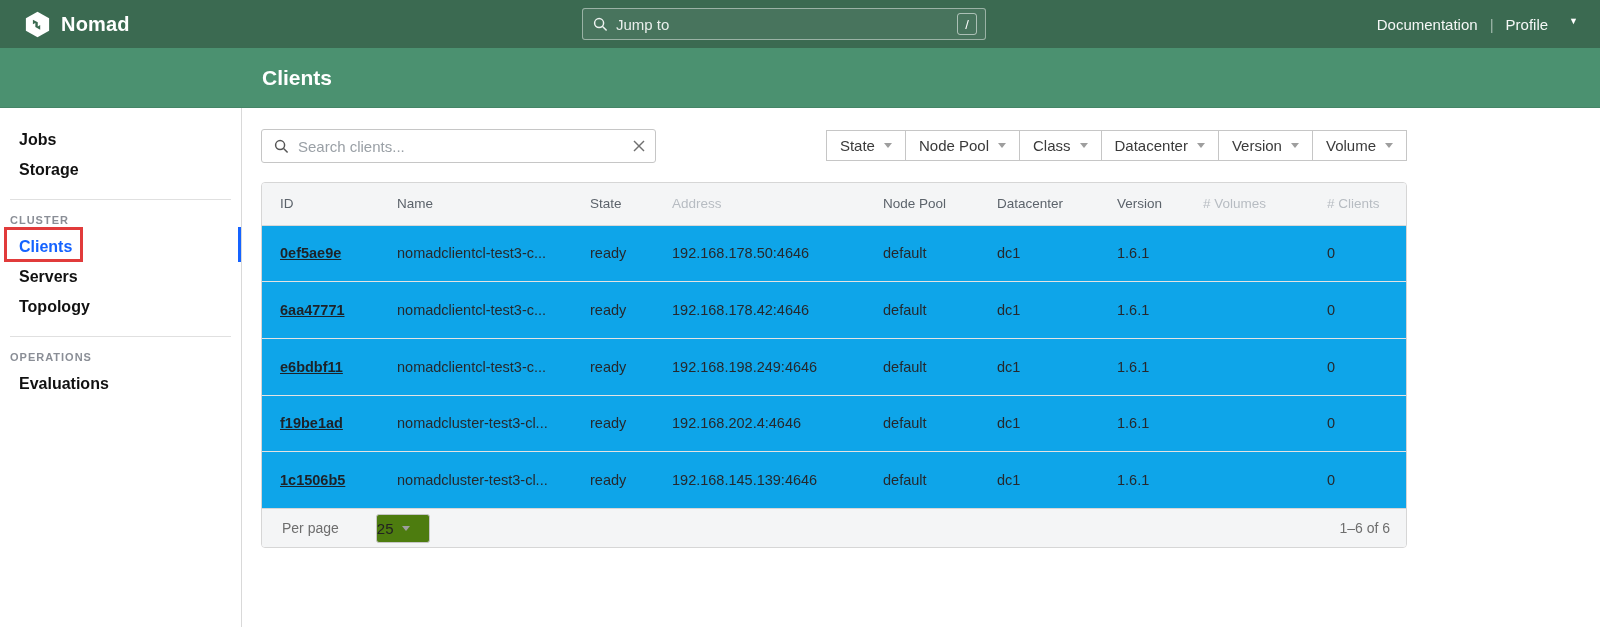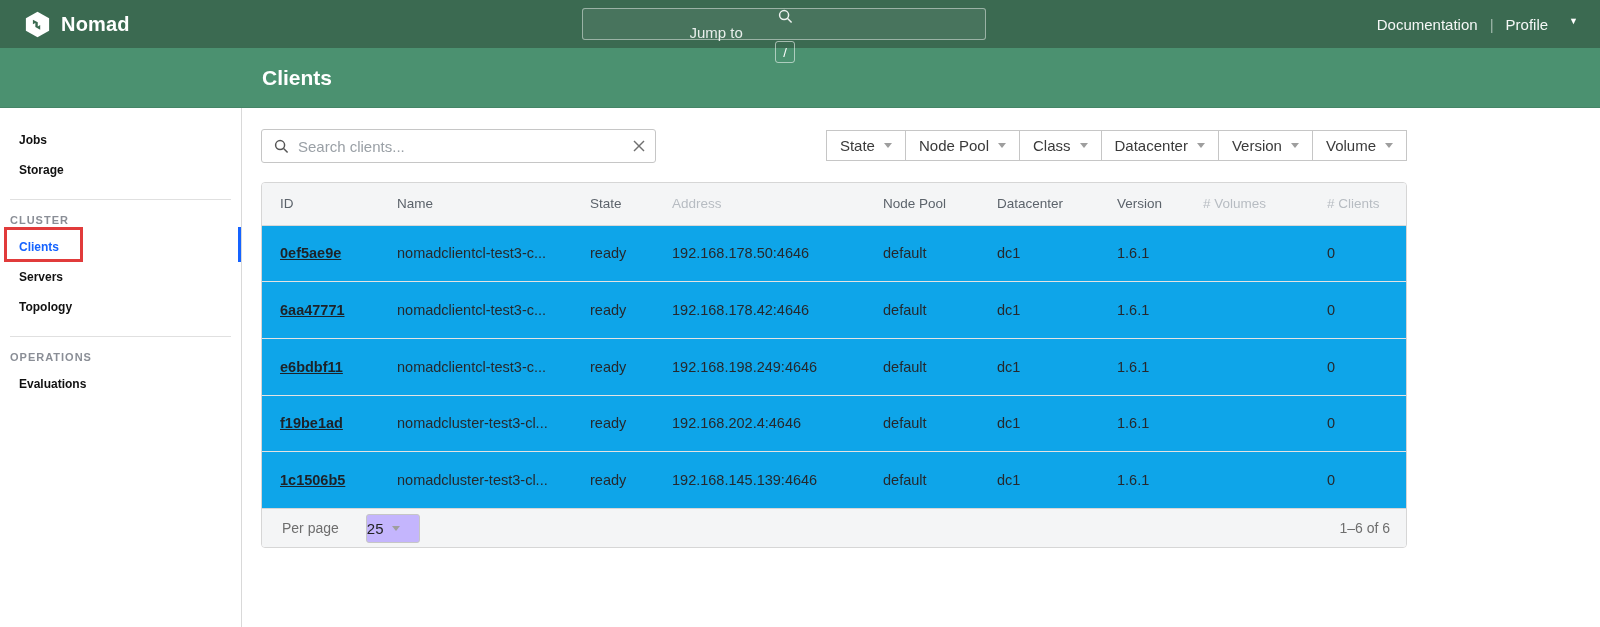--- a/index.html
+++ b/index.html
@@ -5,21 +5,21 @@
   * { margin:0; padding:0; box-sizing:border-box; }
   html,body { width:1600px; height:627px; overflow:hidden; background:#fff;
     font-family:"Liberation Sans", sans-serif; }
 
   
   .navbar { position:relative; height:48px; background:#3b6a51; display:flex; align-items:center; }
   .brand { display:flex; align-items:center; gap:10px; margin-left:24px; cursor:pointer; }
   .brand-name { color:#fff; font-size:20px; font-weight:700; letter-spacing:.2px; }
   .jumpto { position:absolute; left:582px; top:8px; width:404px; height:32px;
     border:1px solid rgba(255,255,255,.45); border-radius:3px; background:rgba(255,255,255,.07);
-    display:flex; align-items:center; padding:0 8px 0 10px;flex-direction:column; }
+    display:flex; align-items:center; padding:0 8px 0 10px; }
   .jumpto svg { flex:0 0 auto; }
   .jumpto input { flex:1; background:transparent; border:none; outline:none; color:#fff;
     font-size:15px; margin-left:8px; font-family:"Liberation Sans", sans-serif; }
   .jumpto input::placeholder { color:rgba(255,255,255,.88); opacity:1; }
   .kbd { flex:0 0 auto; width:20px; height:22px; border:1px solid rgba(255,255,255,.55);
     border-radius:3px; color:#fff; font-size:13px; display:flex; align-items:center; justify-content:center; }
   .navlinks { position:absolute; right:22px; top:0; height:48px; display:flex; align-items:center;
     gap:12px; color:rgba(255,255,255,.95); font-size:15px; }
   .navlinks a { color:rgba(255,255,255,.95); text-decoration:none; cursor:pointer;text-align:center; }
   .navlinks .sep { color:rgba(255,255,255,.5); }
@@ -28,21 +28,21 @@
 
   
   .subheader { height:60px; background:#4b9170; border-bottom:1px solid rgba(0,0,0,.08);
     display:flex; align-items:center; }
   .page-title { color:#fff; font-size:21px; font-weight:700; margin-left:262px; }
 
   
   .page-body { display:flex; height:519px; }
   .sidebar { position:relative; width:242px; flex:0 0 242px; border-right:1px solid #d9d9d9;
     padding-top:17px; background:#fff; }
-  .gitem { display:block; height:30px; line-height:30px; padding-left:19px; font-size:12px;
+  .gitem { display:block; height:30px; line-height:30px; padding-left:19px; font-size:16px;
     font-weight:600; color:#111; text-decoration:none; cursor:pointer; }
   .gitem.active { color:#1563ff; }
   .sb-divider { border:none; border-top:1px solid #e0e0e0; margin:14px 10px; }
   .sb-label { display:block; padding-left:10px; margin:2px 0 6px; font-size:11px; font-weight:700;
     letter-spacing:1px; color:#8a8e96; }
   .active-bar { position:absolute; right:0; top:119px; width:3px; height:35px; background:#1563ff; }
   .annotation-box { position:absolute; left:4px; top:119px; width:79px; height:35px;
     border:3px solid #e13b3b; pointer-events:none; }
 
   .content { flex:1; }
@@ -71,21 +71,21 @@
   .tbl th.muted { color:#b7bcc2; cursor:default; }
   .tbl td { height:56.7px; padding-left:18px; font-size:14.5px; color:#25292e; background:#0ea5e9; }
   .tbl tbody tr { border-bottom:1px solid #e3e3e3; cursor:pointer; }
   .tbl tbody tr:last-child { border-bottom:none; }
   .idlink { color:#1d2228; font-weight:600; text-decoration:underline; cursor:pointer; }
 
   
   .table-footer { height:39px; background:#f4f5f6; border-top:1px solid #d6d6d6;
     display:flex; align-items:center; }
   .pp-label { margin-left:20px; font-size:14px; color:#6e6e6e; }
-  .pp-select { margin-left:27px; width:54px; height:29px; background:#c4b5fd; border:1px solid #c6c6c6;
+  .pp-select { margin-left:37px; width:54px; height:29px; background:#4d7c0f; border:1px solid #c6c6c6;
     border-radius:3px; display:flex; align-items:center; justify-content:flex-start; gap:8px;
     font-size:15px; color:#222; cursor:pointer; }
   .range { margin-left:auto; margin-right:16px; font-size:14px; color:#6e6e6e; }
 </style>
 </head>
 <body>
 
 <nav class="navbar">
   <div class="brand">
     <svg width="27" height="27" viewBox="0 0 100 100">

